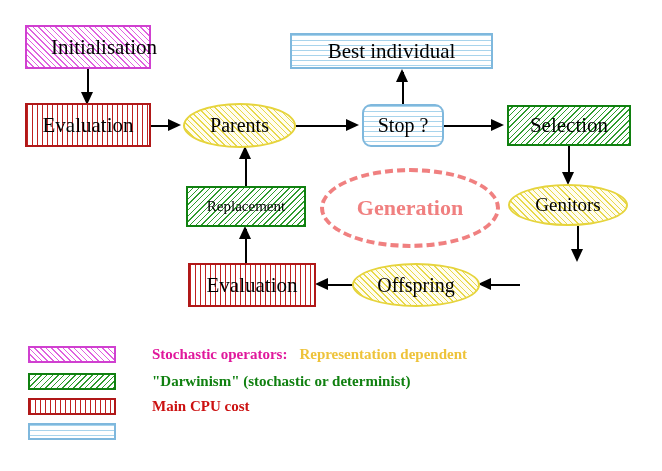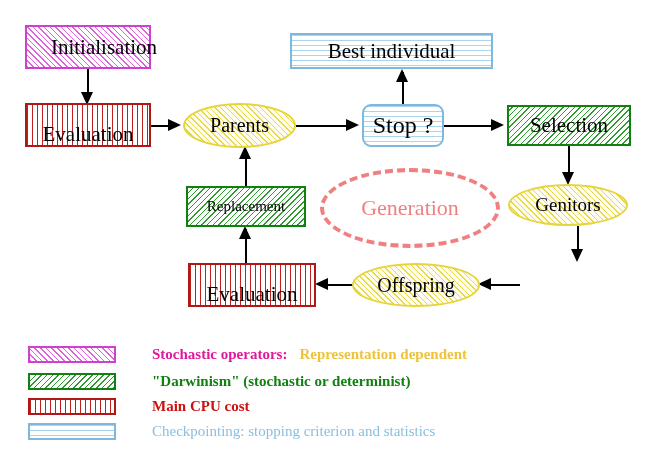--- a/index.html
+++ b/index.html
@@ -52,21 +52,20 @@
       #2e9b2e 0px, #2e9b2e 1px,
       #ffffff 1px, #ffffff 4px);
   }
   .fill-red {
     border: 2px solid #b01818;
     background-color: #ffffff;
     background-image: repeating-linear-gradient(
       90deg,
       #c02020 0px, #c02020 1px,
       #ffffff 1px, #ffffff 5px);
-    align-items: flex-end;
   }
   .fill-blue {
     border: 2px solid #7fb8dd;
     background-color: #ffffff;
     background-image: repeating-linear-gradient(
       180deg,
       #a8d4ec 0px, #a8d4ec 1px,
       #ffffff 1px, #ffffff 5px);
   }
   .fill-yellow {
@@ -85,24 +84,24 @@
 
   .rounded {
     border-radius: 9px;
   }
 
   
   #node-initialisation { left: 25px;  top: 25px;  width: 126px; height: 44px; font-size: 21px; }
   #node-evaluation-top { left: 25px;  top: 103px; width: 126px; height: 44px; font-size: 21px; }
   #node-parents        { left: 183px; top: 103px; width: 113px; height: 45px; font-size: 20px; }
   #node-best           { left: 290px; top: 33px;  width: 203px; height: 36px; font-size: 21px; }
-  #node-stop           { left: 362px; top: 104px; width: 82px;  height: 43px; font-size: 24px; }
+  #node-stop           { left: 362px; top: 104px; width: 82px;  height: 43px; font-size: 20px; }
   #node-selection      { left: 507px; top: 105px; width: 124px; height: 41px; font-size: 21px; }
   #node-replacement    { left: 186px; top: 186px; width: 120px; height: 41px; font-size: 15px; }
-  #node-generation     { left: 320px; top: 168px; width: 180px; height: 80px; font-size: 22px; }
+  #node-generation     { left: 320px; top: 168px; width: 180px; height: 80px; font-size: 22px; font-weight: bold; }
   #node-genitors       { left: 508px; top: 184px; width: 120px; height: 42px; font-size: 19px; }
   #node-evaluation-bot { left: 188px; top: 263px; width: 128px; height: 44px; font-size: 21px; }
   #node-offspring      { left: 352px; top: 263px; width: 128px; height: 44px; font-size: 20px; }
   #node-crossover      { left: 518px; top: 259px; width: 120px; height: 42px; font-size: 13px;
                          flex-direction: column; justify-content: center; }
 
   #node-generation {
     border: 4px dashed #f08080;
     border-radius: 50%;
     color: #f08080;
@@ -267,18 +266,17 @@
       <div class="legend-text c-green">"Darwinism" (stochastic or determinist)</div>
     </div>
 
     <div class="legend-row" id="legend-row-2">
       <div class="legend-swatch fill-red"></div>
       <div class="legend-text c-red">Main CPU cost</div>
     </div>
 
     <div class="legend-row" id="legend-row-3">
       <div class="legend-swatch fill-blue"></div>
-      <div class="legend-text c-lblue soft">Checkpointing: stopping criterion and statistics</div>
     </div>
 
   </div>
 
 </div>
 
 </body></html>

